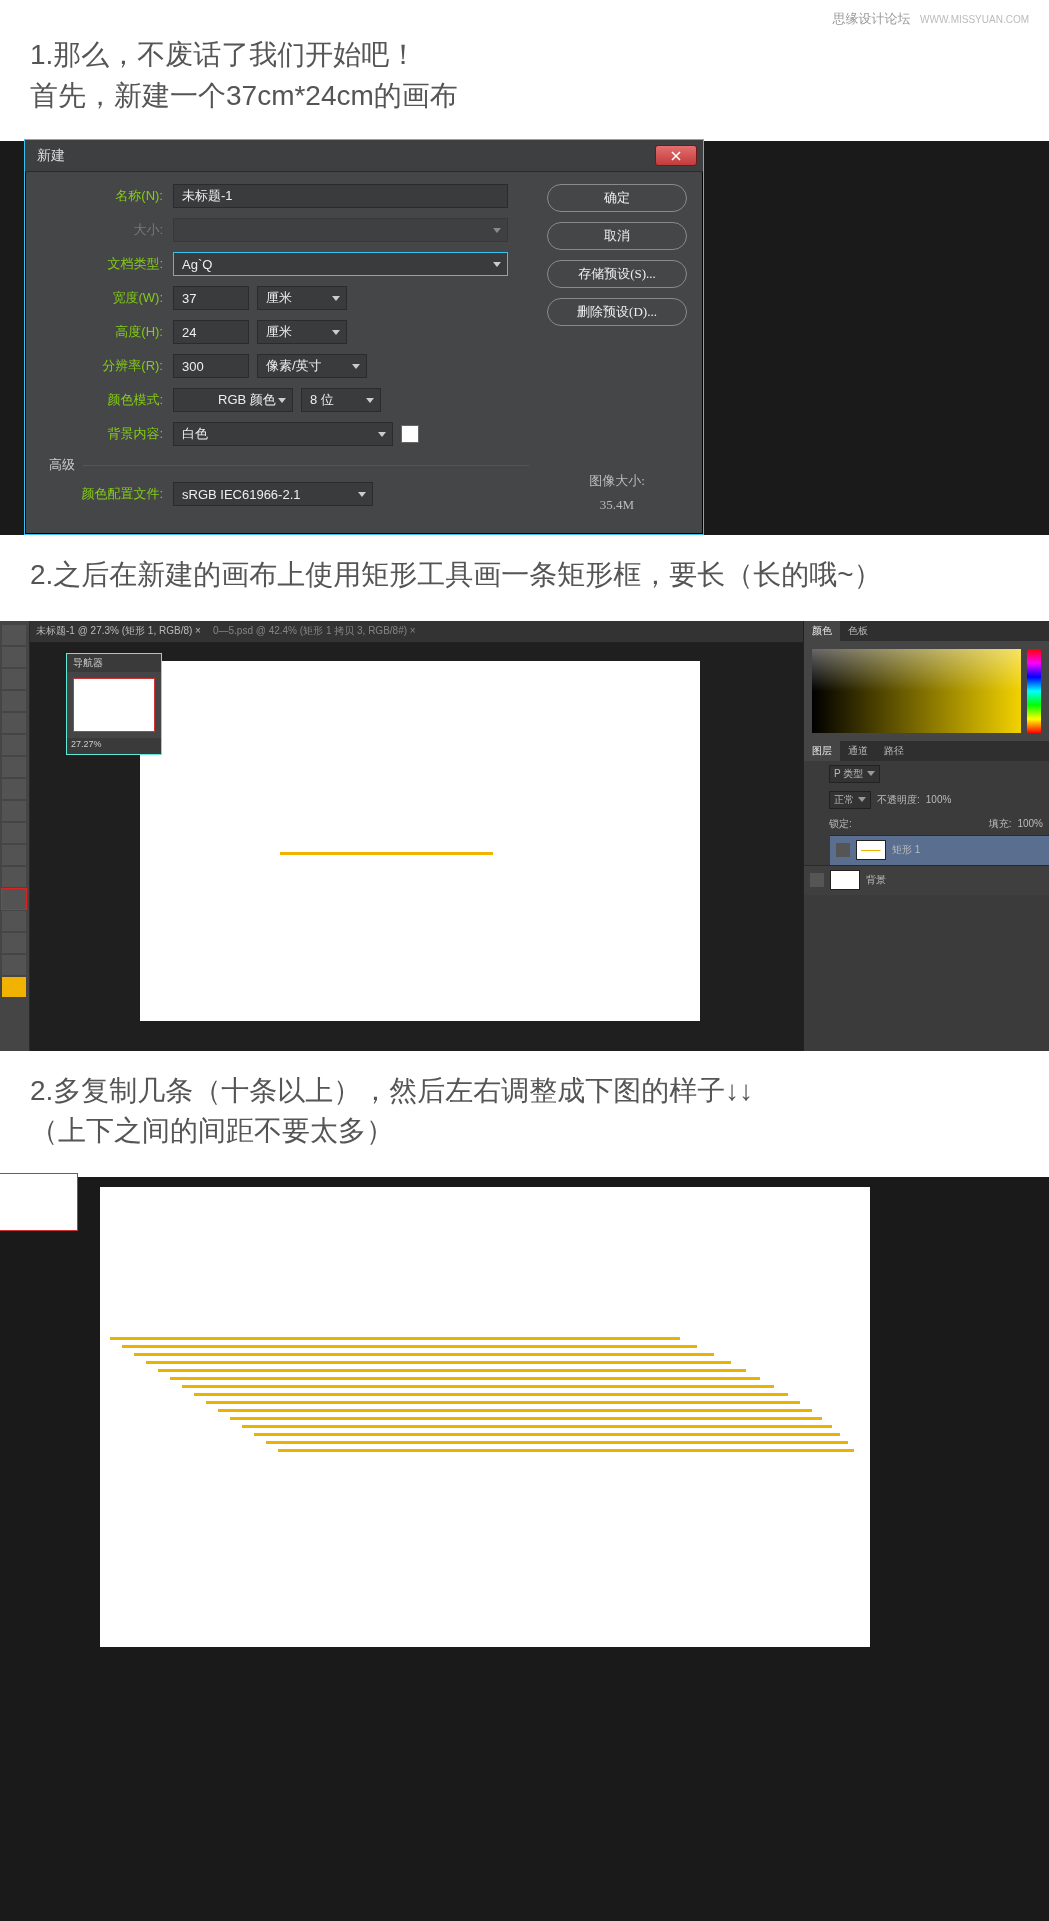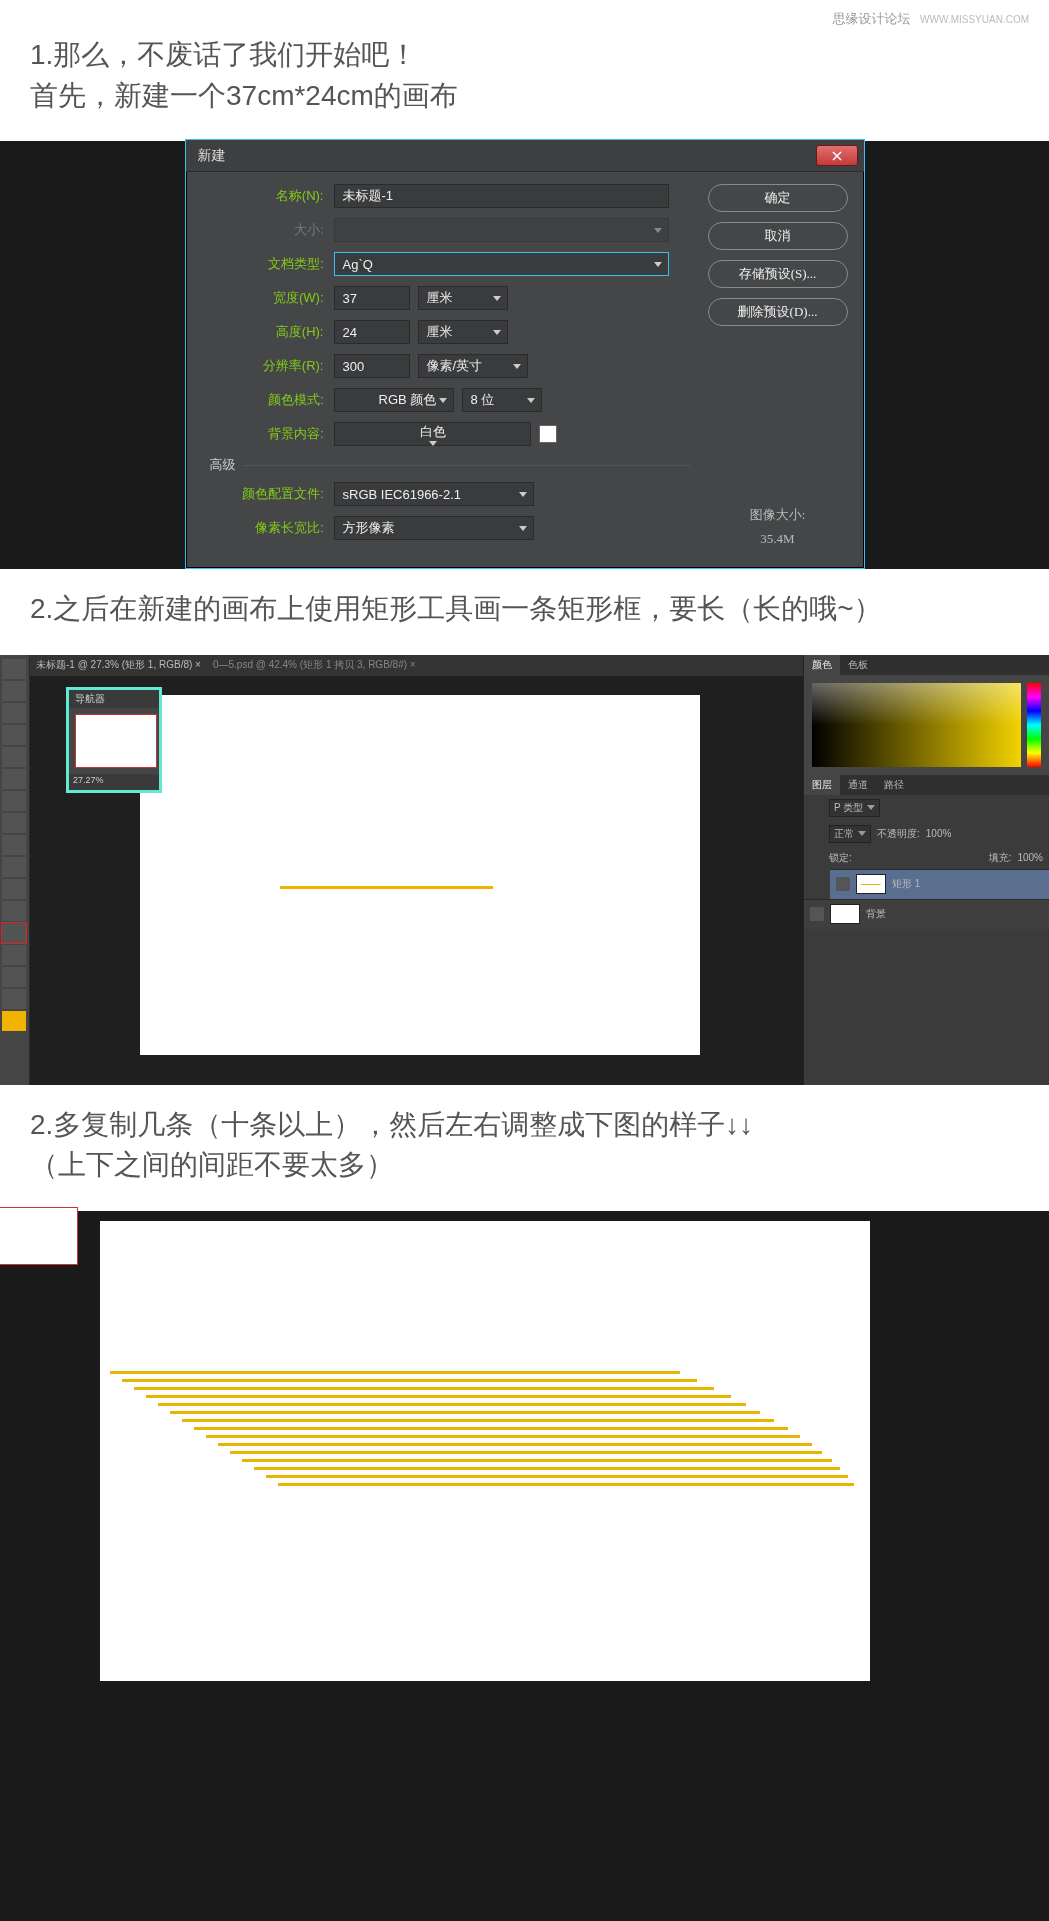--- a/index.html
+++ b/index.html
@@ -30,22 +30,23 @@
   
   .dark-section {
     background: #1a1a1a;
     padding: 0;
     position: relative;
   }
 
   
   .dialog-wrap {
     display: flex;
-    justify-content: center;
+    justify-content: flex-start;
     padding: 0 0 0 0;
+    margin-left: 24px;
   }
   .dialog {
     width: 680px;
     margin-top: -2px;
     background: #444648;
     border: 1px solid #38c2f2;
     box-shadow: 0 0 0 1px #000 inset;
     font-size: 14px;
     color: #ddd;
   }
@@ -106,21 +107,21 @@
     height: 24px;
     display: flex; align-items: center; justify-content: space-between;
     padding: 0 6px 0 8px;
     color: #eee;
     font-size: 13px;
   }
   .combo.doc { width: 335px; border: 1px solid #38c2f2; }
   .combo.unit { width: 90px; margin-left: 8px; }
   .combo.mode { width: 120px; padding-left: 44px; }
   .combo.bits { width: 80px; margin-left: 8px; }
-  .combo.bg { width: 197px; flex-direction: column; }
+  .combo.bg { width: 220px; }
   .combo.prof { width: 200px; }
   .combo.pix { width: 200px; }
   .chev {
     width: 0; height: 0;
     border-left: 4px solid transparent;
     border-right: 4px solid transparent;
     border-top: 5px solid #ccc;
   }
   .swatch {
     width: 18px; height: 18px;
@@ -204,21 +205,21 @@
     position: absolute;
     top: 53%; left: 25%;
     width: 38%; height: 3px;
     background: #f2b300;
   }
   .nav-float {
     position: absolute;
     top: 32px; left: 36px;
     width: 96px;
     background: #454545;
-    border: 3px solid #5eead4;
+    border: 1px solid #5eead4;
     font-size: 10px; color: #ccc;
   }
   .nav-float .hd { height: 18px; background: #3a3a3a; padding: 2px 6px; }
   .nav-float .thumb {
     margin: 6px; width: 82px; height: 54px;
     background: #fff; border: 1px solid #c33;
   }
   .nav-float .ft { height: 16px; background: #3a3a3a; font-size: 9px; padding: 1px 4px; }
 
   .ps-right {
@@ -402,27 +403,20 @@
           </div>
 
           <div class="adv-head">
             <span>高级</span>
             <span class="rule"></span>
           </div>
           <div class="form-row">
             <span class="lbl">颜色配置文件:</span>
             <div class="combo prof">
               <span>sRGB IEC61966-2.1</span>
-              <span class="chev"></span>
-            </div>
-          </div>
-          <div class="form-row">
-            <span class="lbl">像素长宽比:</span>
-            <div class="combo pix">
-              <span>方形像素</span>
               <span class="chev"></span>
             </div>
           </div>
         </div>
 
         <div class="dlg-side">
           <div class="pill-btn">
               <span>确定</span>
             </div>
           <div class="pill-btn">

